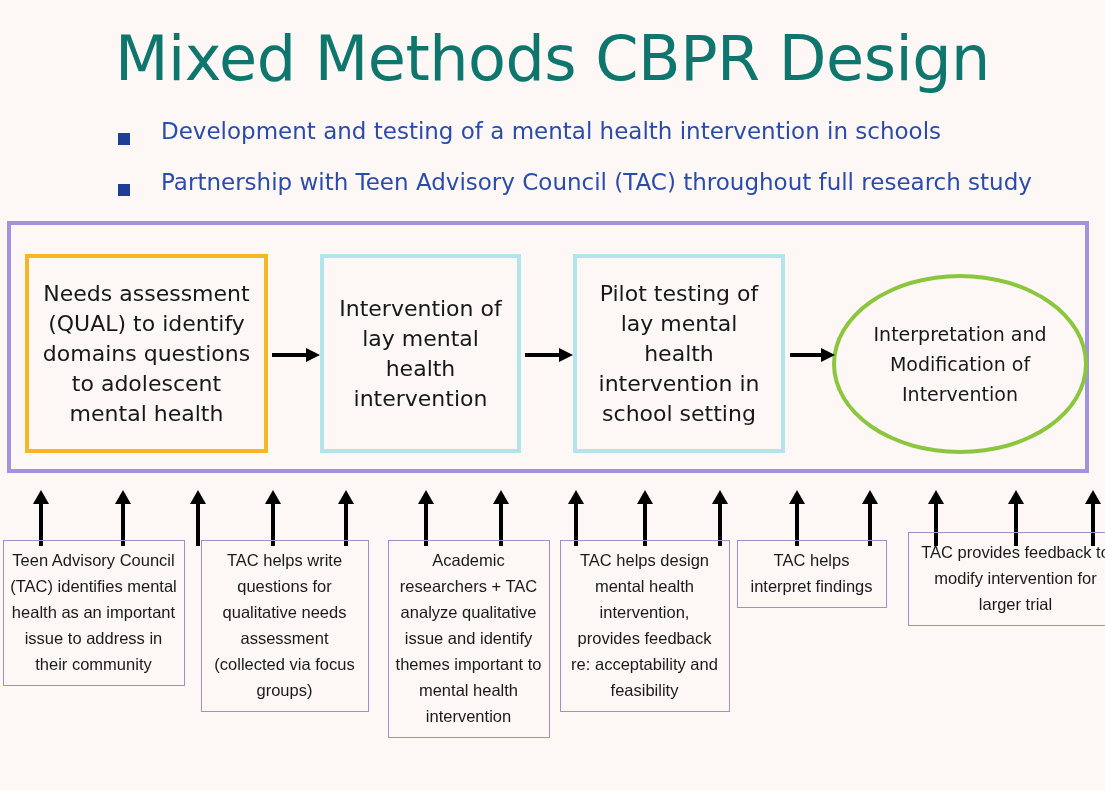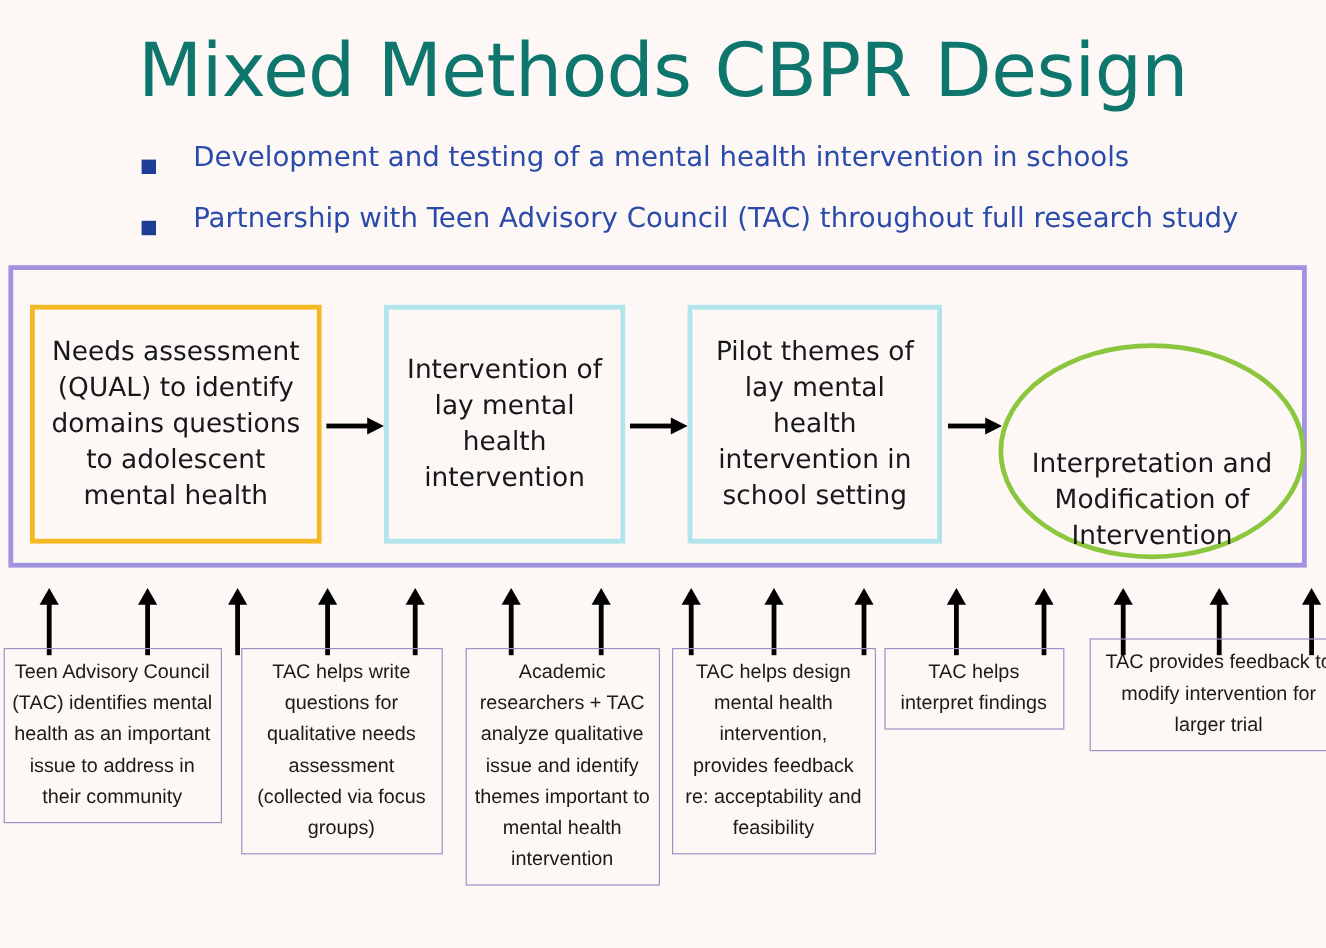--- a/index.html
+++ b/index.html
@@ -107,32 +107,32 @@
     top: 254px;
     width: 212px;
     height: 199px;
     border: 4px solid #b2e4ec;
   }
 
   
   .flow-ellipse {
     position: absolute;
     left: 832px;
-    top: 286px;
+    top: 274px;
     width: 256px;
     height: 180px;
     box-sizing: border-box;
     border: 4px solid #8cc63f;
     border-radius: 50%;
     display: flex;
-    align-items: flex-end;
+    align-items: center;
     justify-content: center;
     text-align: center;
     font-family: "DejaVu Sans", sans-serif;
-    font-size: 22px;
+    font-size: 19px;
     line-height: 30px;
     color: #17181a;
   }
 
   
   .h-arrow {
     position: absolute;
     height: 14px;
     top: 348px;
   }
@@ -225,21 +225,21 @@
 
   <div class="flow-container"></div>
 
   <div class="flow-box box-needs">
     <span>Needs assessment (QUAL) to identify domains questions to adolescent mental health</span>
   </div>
   <div class="flow-box box-dev">
     <span>Intervention of lay mental health intervention</span>
   </div>
   <div class="flow-box box-pilot">
-    <span>Pilot themes of lay mental health intervention in school setting</span>
+    <span>Pilot testing of lay mental health intervention in school setting</span>
   </div>
   <div class="flow-ellipse">
     <span>Interpretation and Modification of Intervention</span>
   </div>
 
   <div class="h-arrow h-arrow-1">
     <span class="shaft"></span>
     <span class="head"></span>
   </div>
   <div class="h-arrow h-arrow-2">

